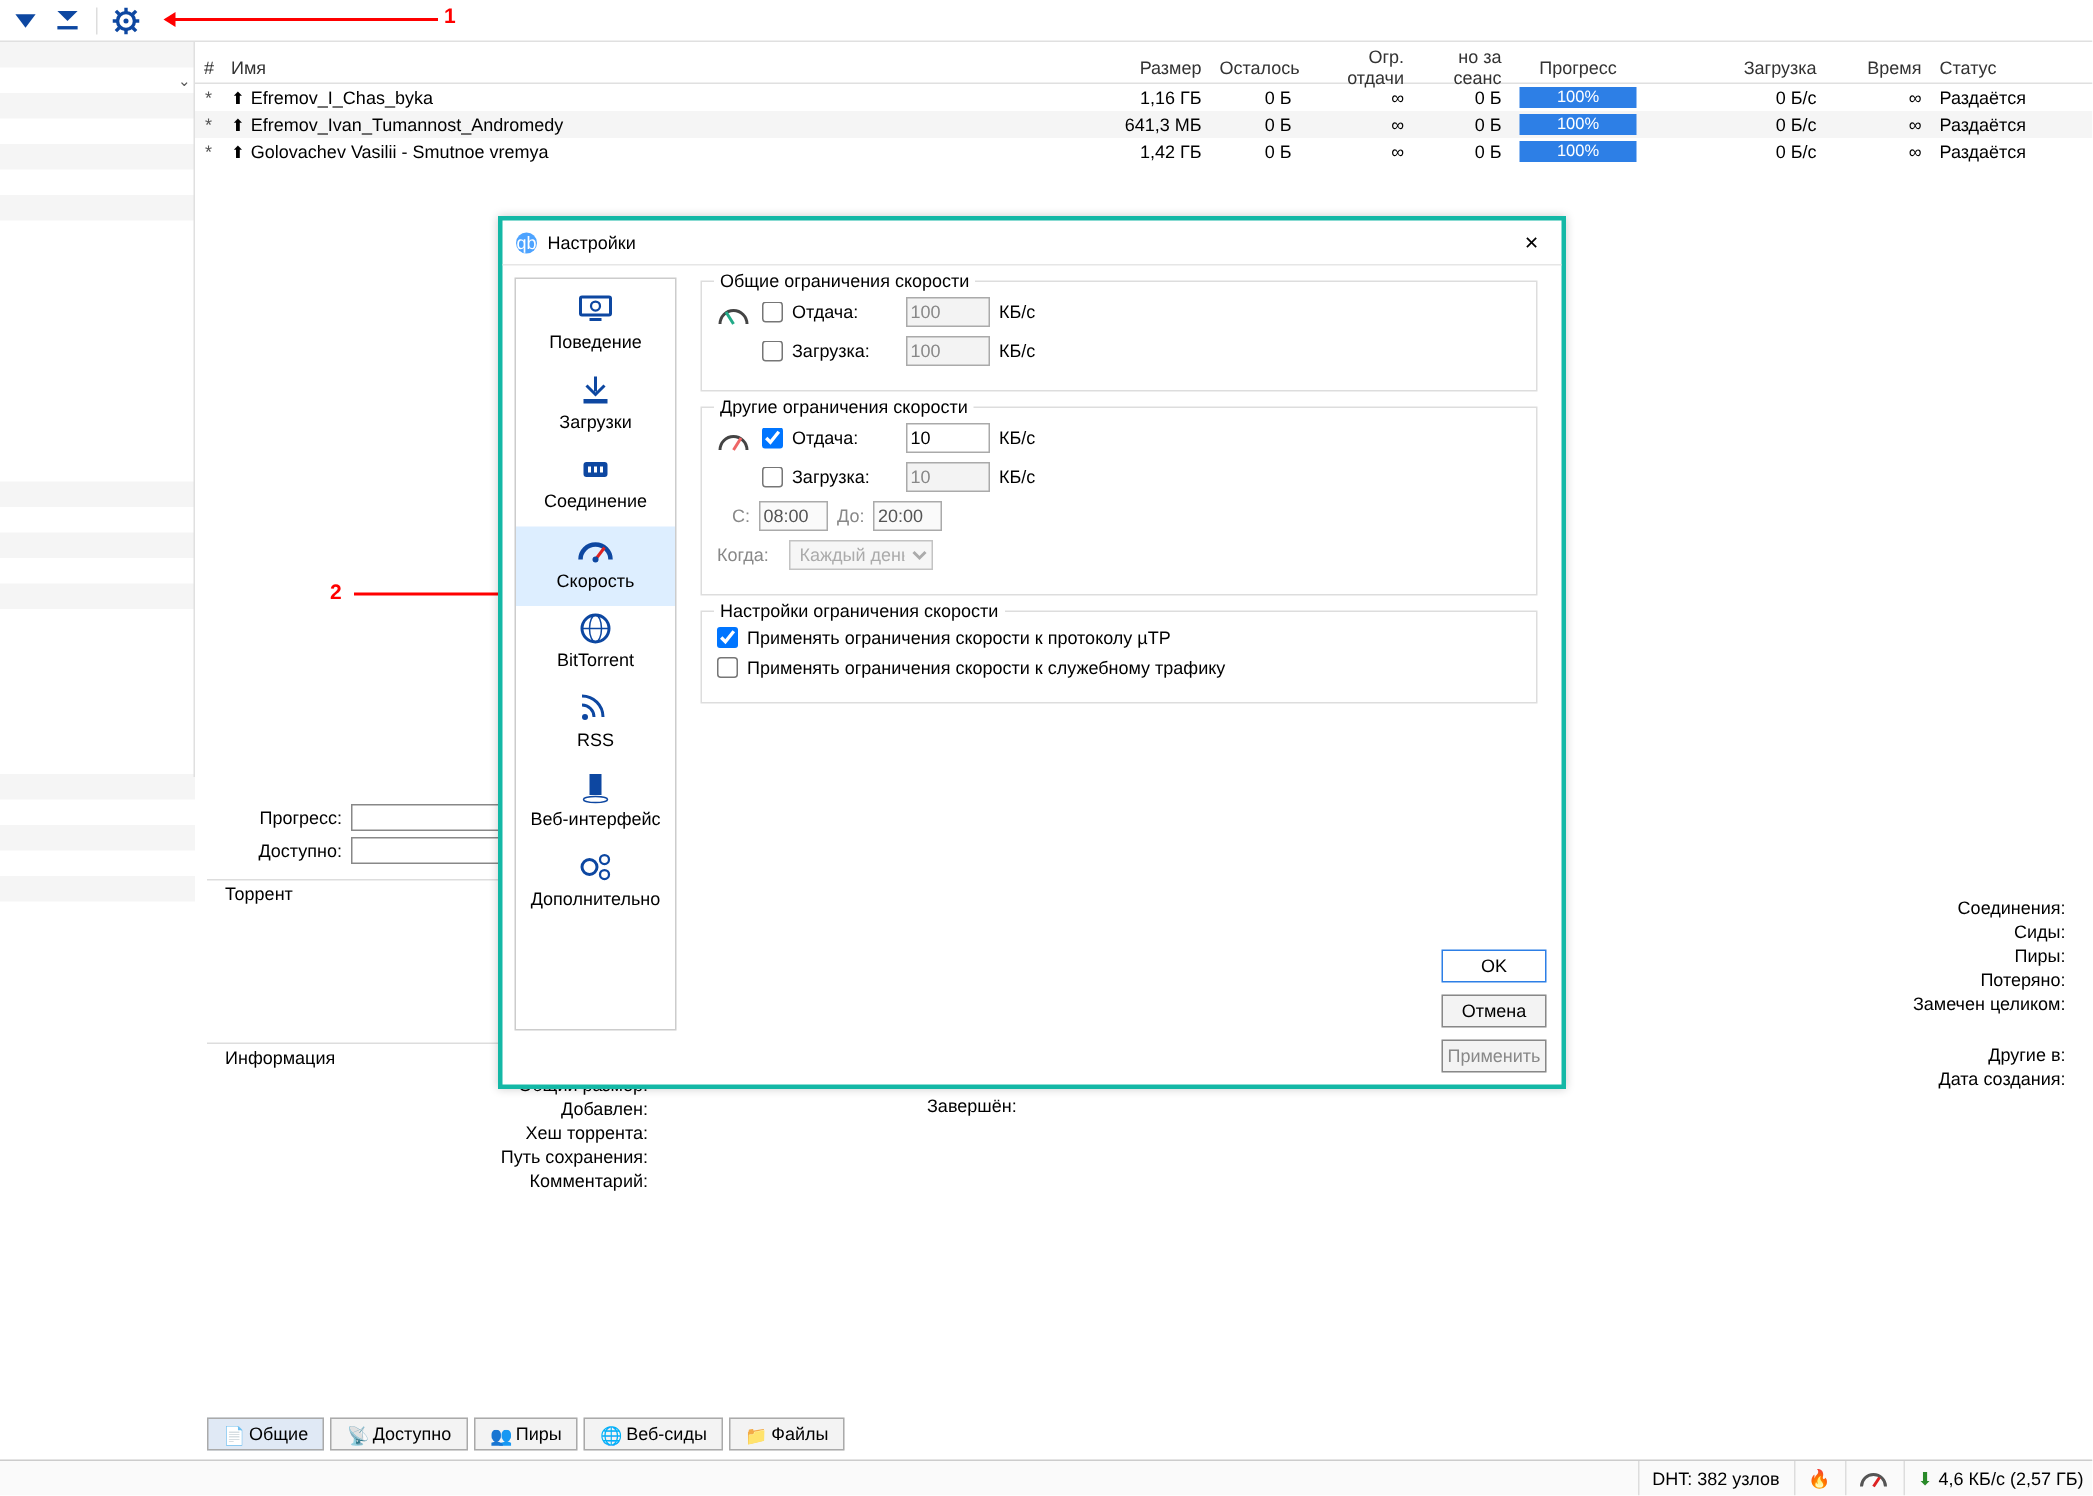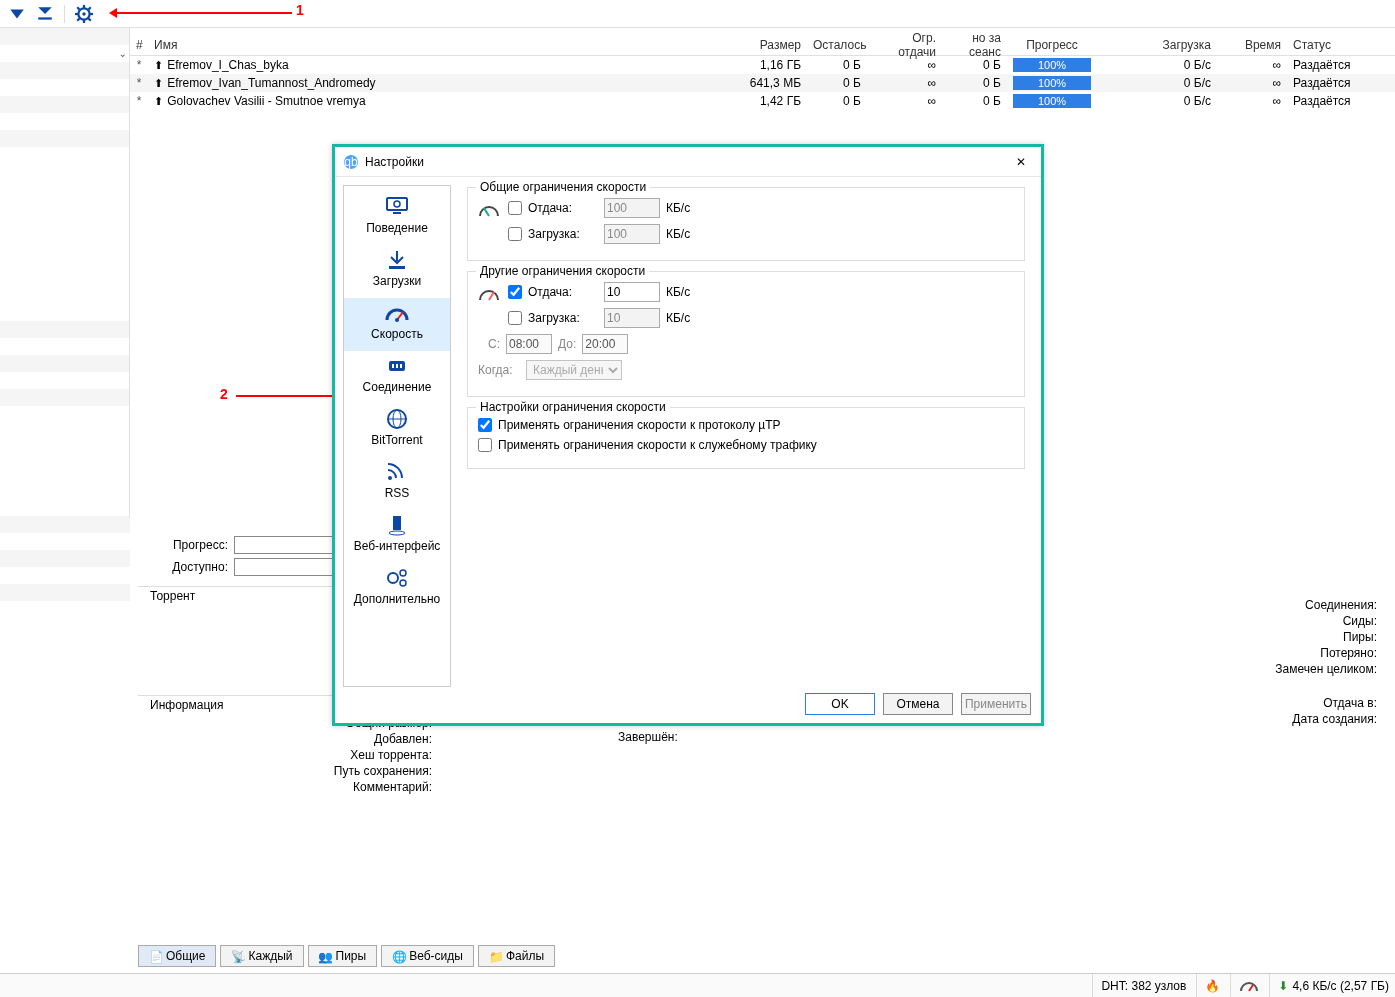--- a/index.html
+++ b/index.html
@@ -100,21 +100,21 @@
 .frow { display: flex; align-items: center; gap: 6px; margin-bottom: 6px; }
 .frow .cb { width: 14px; height: 14px; }
 .frow .flabel { width: 70px; }
 .spin-input { width: 56px; height: 20px; border: 1px solid #aaa; padding: 0 2px; text-align: left; }
 .spin-input:disabled { background: #f3f3f3; color: #888; }
 .time-input { width: 46px; height:20px; border:1px solid #aaa; padding:0 2px; }
 .select-input { width: 96px; height: 20px; border: 1px solid #aaa; background: #f3f3f3; color: #888; padding: 0 2px; }
 .unit { }
 .gauge-ic { width:22px; height:16px; }
 
-.dialog-buttons { position: absolute; bottom: 8px; right: 10px; display: flex; gap: 8px; }
+.dialog-buttons { position: absolute; bottom: 8px; right: 10px; display: flex; gap: 8px; flex-direction: column; }
 .dlg-btn { min-width: 70px; height: 22px; border: 1px solid #888; background: #f3f3f3; cursor: pointer; }
 .dlg-btn.primary { border: 1px solid #2d7fe6; background: #fff; }
 .dlg-btn:disabled { color: #888; }
 
 .sidebar-stripes { position:absolute; left:0; top:28px; width:130px; }
 .sidebar-stripes div { height:17px; }
 .sidebar-stripes div:nth-child(odd){ background:#f5f5f5; }
 
 svg { display:block; }
 </style>
@@ -282,33 +282,33 @@
     <div class="info-kv" style="text-align:right;">Завершён:</div>
   </div>
 
   <div class="info-right">
     <div class="info-kv">Соединения:</div>
     <div class="info-kv">Сиды:</div>
     <div class="info-kv">Пиры:</div>
     <div class="info-kv">Потеряно:</div>
     <div class="info-kv">Замечен целиком:</div>
     <div style="height:18px;"></div>
-    <div class="info-kv">Отдача в:</div>
+    <div class="info-kv">Другие в:</div>
     <div class="info-kv">Дата создания:</div>
   </div>
 </div>
 
 <div class="bottom-tabs">
   <div class="btab active">
       <span class="ic">📄</span>
       <span>Общие</span>
     </div>
   <div class="btab">
       <span class="ic">📡</span>
-      <span>Каждый</span>
+      <span>Доступно</span>
     </div>
   <div class="btab">
       <span class="ic">👥</span>
       <span>Пиры</span>
     </div>
   <div class="btab">
       <span class="ic">🌐</span>
       <span>Веб-сиды</span>
     </div>
   <div class="btab">
@@ -360,40 +360,40 @@
       </div>
       <div class="nav-item">
         <span class="nav-ic">
             <svg width="28" height="22">
               <path d="M14 2 v10 M8 8 l6 6 l6 -6" fill="none" stroke="#0d47a1" stroke-width="2"></path>
               <rect x="6" y="17" width="16" height="3" fill="#0d47a1"></rect>
             </svg>
           </span>
         <span>Загрузки</span>
       </div>
-      <div class="nav-item active">
-        <span class="nav-ic">
-            <svg width="28" height="22">
-              <path d="M4 18 A10 10 0 0 1 24 18" fill="none" stroke="#0d47a1" stroke-width="3"></path>
-              <line x1="14" y1="18" x2="20" y2="10" stroke="#d22" stroke-width="2"></line>
-              <circle cx="14" cy="18" r="2" fill="#0d47a1"></circle>
-            </svg>
-          </span>
-        <span>Скорость</span>
-      </div>
       <div class="nav-item">
         <span class="nav-ic">
             <svg width="28" height="22">
               <rect x="6" y="6" width="16" height="10" rx="2" fill="#0d47a1"></rect>
               <rect x="9" y="9" width="2" height="4" fill="#fff"></rect>
               <rect x="13" y="9" width="2" height="4" fill="#fff"></rect>
               <rect x="17" y="9" width="2" height="4" fill="#fff"></rect>
             </svg>
           </span>
         <span>Соединение</span>
+      </div>
+      <div class="nav-item active">
+        <span class="nav-ic">
+            <svg width="28" height="22">
+              <path d="M4 18 A10 10 0 0 1 24 18" fill="none" stroke="#0d47a1" stroke-width="3"></path>
+              <line x1="14" y1="18" x2="20" y2="10" stroke="#d22" stroke-width="2"></line>
+              <circle cx="14" cy="18" r="2" fill="#0d47a1"></circle>
+            </svg>
+          </span>
+        <span>Скорость</span>
       </div>
       <div class="nav-item">
         <span class="nav-ic">
             <svg width="28" height="22">
               <circle cx="14" cy="11" r="9" fill="none" stroke="#0d47a1" stroke-width="2"></circle>
               <ellipse cx="14" cy="11" rx="4" ry="9" fill="none" stroke="#0d47a1" stroke-width="1"></ellipse>
               <line x1="5" y1="11" x2="23" y2="11" stroke="#0d47a1"></line>
             </svg>
           </span>
         <span>BitTorrent</span>

